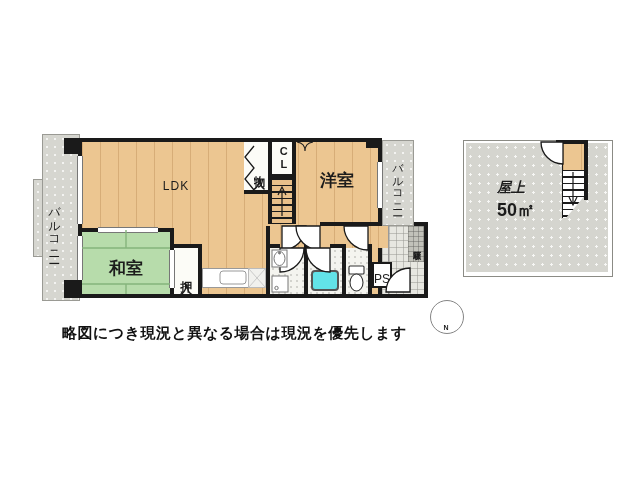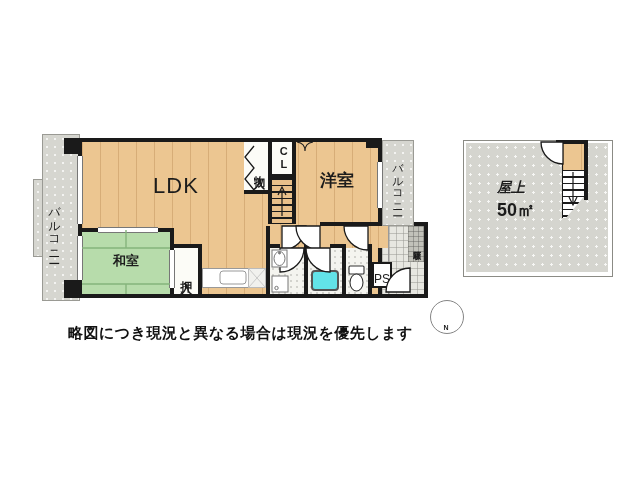--- a/index.html
+++ b/index.html
@@ -104,22 +104,22 @@
   <div class="roof-outer" style="left:463px;top:140px;width:148px;height:135px;"></div>
   <div class="abs roofgray" style="left:466px;top:143px;width:142px;height:129px;"></div>
   <div class="wall" style="left:556px;top:140px;width:32px;height:4px;"></div>
   <div class="wall" style="left:584px;top:140px;width:4px;height:60px;"></div>
   <div class="abs wood" style="left:562px;top:144px;width:22px;height:26px;border-left:1px solid #1a1a1a;box-sizing:border-box;"></div>
   <div class="abs" style="left:562px;top:170px;width:22px;height:48px;background-color:#fff;
               background-image:repeating-linear-gradient(180deg, #1a1a1a 0 1.5px, transparent 1.5px 6.5px);
               border-left:1px solid #1a1a1a;box-sizing:border-box;
               clip-path:polygon(0 0,100% 0,100% 55%,18% 100%,0 100%);"></div>
 
-  <div class="lbl ctr" style="left:146px;top:176px;width:60px;height:20px;font-size:22px;font-weight:500;letter-spacing:1px;">LDK</div>
-  <div class="lbl ctr" style="left:96px;top:252px;width:60px;height:18px;font-size:13px;text-align:center;">和室</div>
+  <div class="lbl ctr" style="left:146px;top:176px;width:60px;height:20px;font-size:12px;font-weight:500;letter-spacing:1px;">LDK</div>
+  <div class="lbl ctr" style="left:96px;top:260px;width:60px;height:18px;font-size:17px;text-align:center;">和室</div>
   <div class="lbl ctr" style="left:307px;top:172px;width:60px;height:18px;font-size:17px;">洋室</div>
   <div class="lbl vtext ctr" style="left:178px;top:252px;width:16px;height:40px;font-size:12px;">押入</div>
   <div class="lbl vtext ctr" style="left:252px;top:146px;width:14px;height:42px;font-size:12px;">物入</div>
   <div class="lbl vtext ctr" style="left:276px;top:143px;width:14px;height:30px;font-size:11px;">CL</div>
   <div class="lbl vtext ctr" style="left:409px;top:228px;width:14px;height:33px;font-size:8px;letter-spacing:0;">下駄箱</div>
   <div class="lbl ctr" style="left:372px;top:264px;width:20px;height:30px;font-size:12px;font-weight:500;">PS</div>
   <div class="lbl" style="left:497px;top:180px;font-size:14px;font-style:italic;">屋上</div>
   <div class="lbl" style="left:497px;top:201px;font-size:18px;">50㎡</div>
 
   <svg class="svg-overlay" width="640" height="480" viewBox="0 0 640 480">
@@ -173,15 +173,15 @@
     <g stroke="#1a1a1a" stroke-width="1.2" fill="none">
       <path d="M573,172 V202 M569,197 L573,205 L577,197"></path>
     </g>
 
     <polygon points="439,303 453,303 446,330" fill="#111"></polygon>
   </svg>
 
   <div class="compass-circle" style="left:430px;top:300px;width:32px;height:32px;"></div>
   <div class="lbl ctr" style="left:441px;top:323px;width:10px;height:9px;font-size:7px;background:#fff;font-weight:bold;z-index:3;">N</div>
 
-  <div class="note" style="left:68px;top:324px;">略図につき現況と異なる場合は現況を優先します</div>
+  <div class="note" style="left:62px;top:324px;">略図につき現況と異なる場合は現況を優先します</div>
 
 </div>
 
 </body></html>

